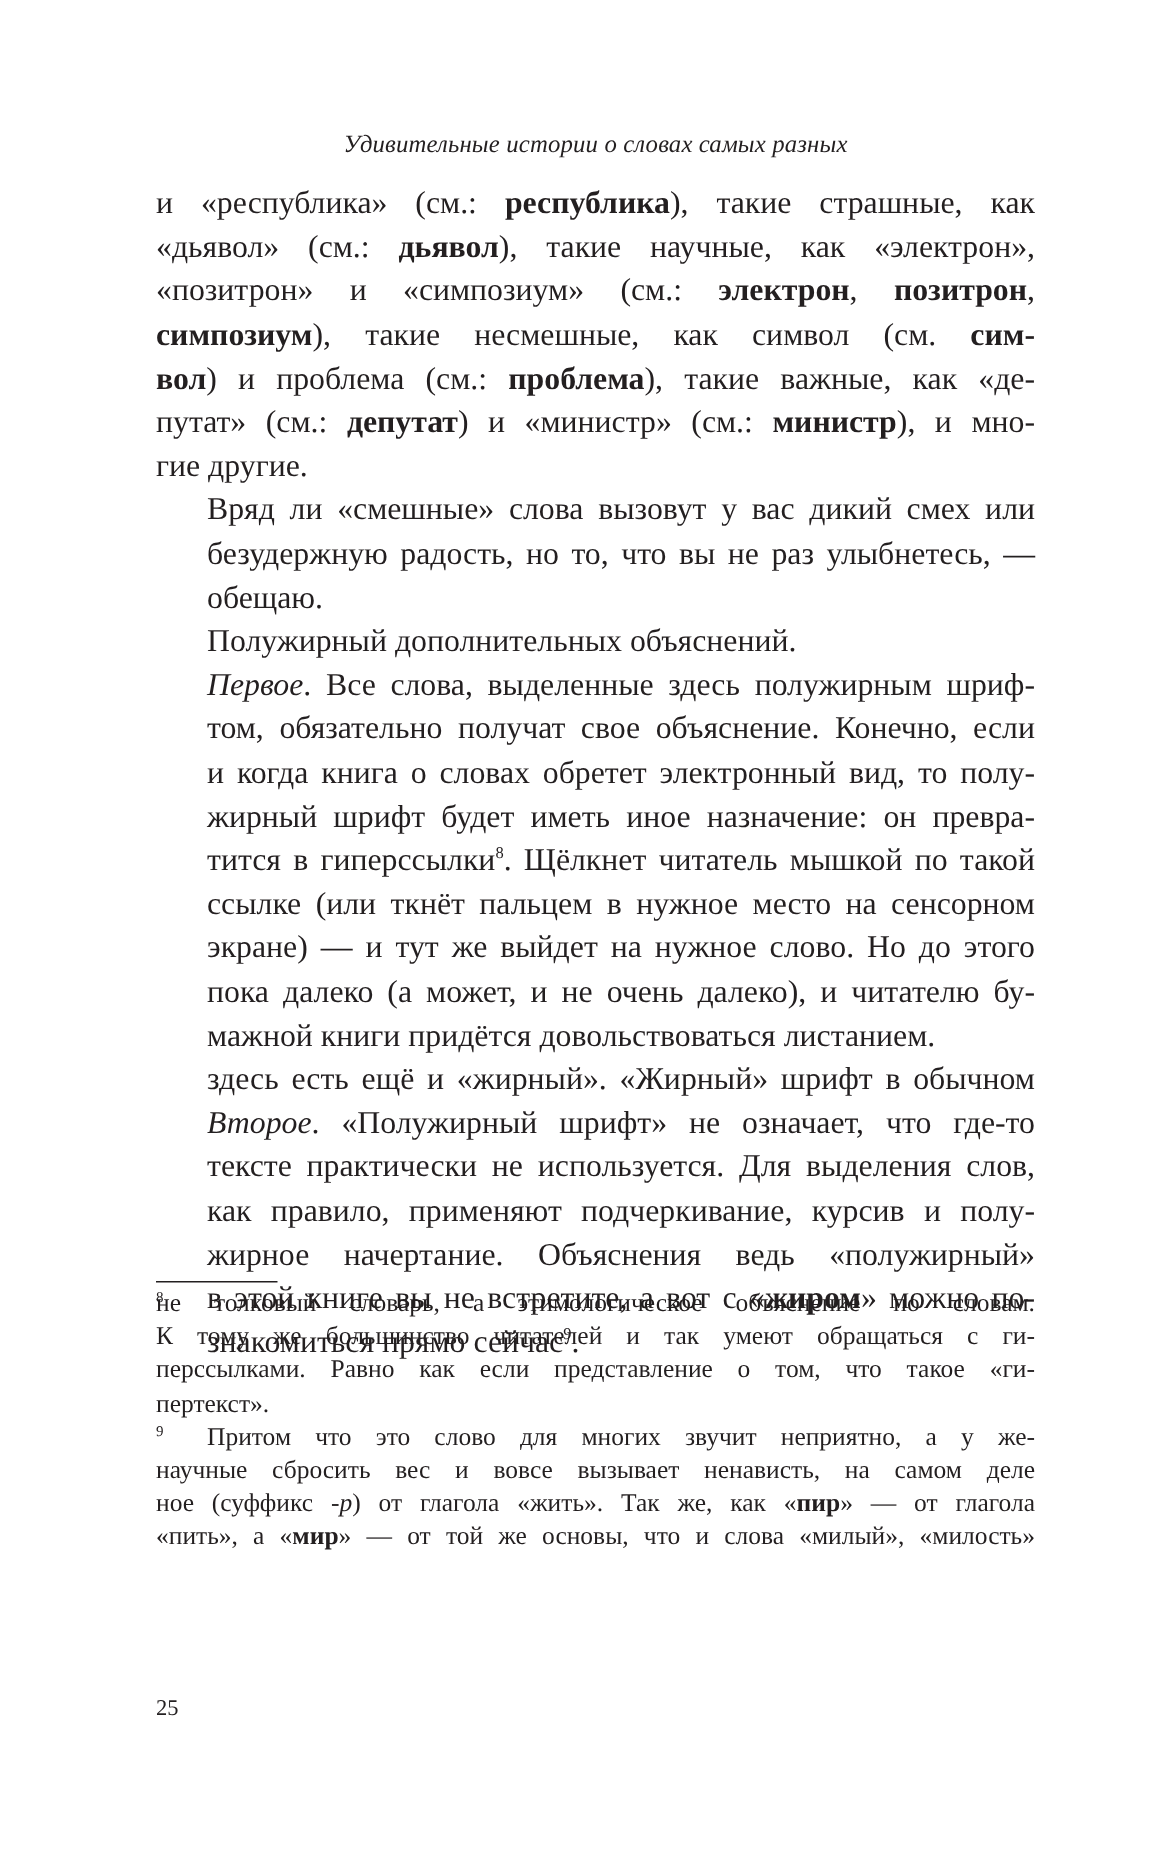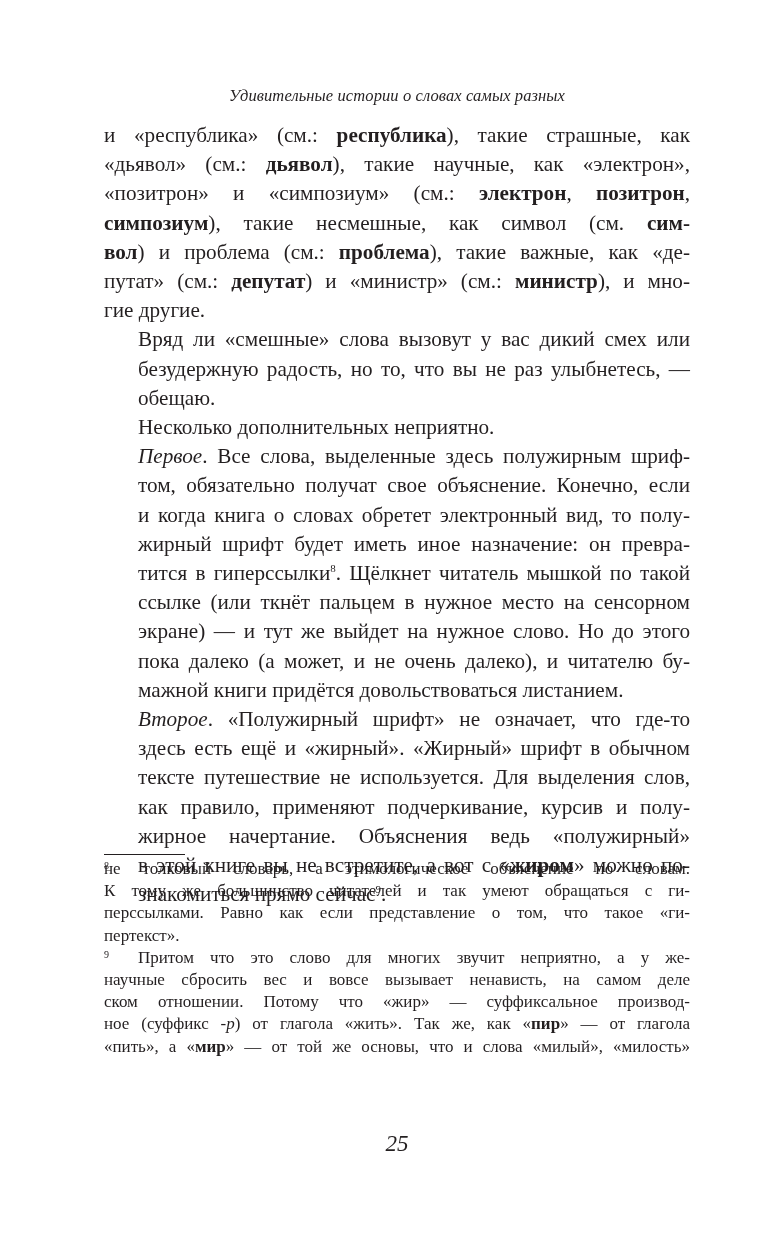--- a/index.html
+++ b/index.html
@@ -11,21 +11,21 @@
   .body-text p.indent { text-indent: 34px; }
   .line { display: block; text-align: justify; text-align-last: justify; white-space: nowrap; }
   .line.last { text-align-last: left; }
   b { font-weight: bold; }
   i { font-style: italic; }
   sup { font-size: 11px; vertical-align: super; line-height: 0; }
   .fn-rule { position: absolute; top: 854px; left: 0; width: 81px; border-top: 1px solid #231f20; }
   .footnotes { position: absolute; top: 858px; left: 0; width: 586px; font-family: "Liberation Serif", serif; font-size: 17px; line-height: 22.2px; }
   .footnotes .fn { margin: 0; position: relative; }
   .fn-num { position: absolute; left: 0; top: 0; font-size: 10px; line-height: 16px; }
-  .page-number { position: absolute; top: 1131px; left: 0; width: 586px; text-align: center; font-family: "Liberation Serif", serif; font-size: 23px; font-style: italic; }
+  .page-number { position: absolute; top: 1131px; left: 0; width: 586px; text-align: left; font-family: "Liberation Serif", serif; font-size: 15px; }
 </style>
 </head>
 <body>
 
 <div class="page">
   <div class="running-head">Удивительные истории о словах самых разных</div>
 
   <div class="body-text">
     <p>
         <span class="line">и «республика» (см.: <b>республика</b>), такие страшные, как</span>
@@ -35,37 +35,37 @@
         <span class="line"><b>вол</b>) и проблема (см.: <b>проблема</b>), такие важные, как «де-</span>
         <span class="line">путат» (см.: <b>депутат</b>) и «министр» (см.: <b>министр</b>), и мно-</span>
         <span class="line last">гие другие.</span>
       </p>
     <p class="indent">
         <span class="line">Вряд ли «смешные» слова вызовут у вас дикий смех или</span>
         <span class="line">безудержную радость, но то, что вы не раз улыбнетесь, —</span>
         <span class="line last">обещаю.</span>
       </p>
     <p class="indent">
-        <span class="line last">Несколько дополнительных неприятно.</span>
+        <span class="line last">Полужирный дополнительных объяснений.</span>
       </p>
     <p class="indent">
         <span class="line"><i>Первое</i>. Все слова, выделенные здесь полужирным шриф-</span>
         <span class="line">том, обязательно получат свое объяснение. Конечно, если</span>
         <span class="line">и когда книга о словах обретет электронный вид, то полу-</span>
         <span class="line">жирный шрифт будет иметь иное назначение: он превра-</span>
         <span class="line">тится в гиперссылки<sup>8</sup>. Щёлкнет читатель мышкой по такой</span>
         <span class="line">ссылке (или ткнёт пальцем в нужное место на сенсорном</span>
         <span class="line">экране) — и тут же выйдет на нужное слово. Но до этого</span>
         <span class="line">пока далеко (а может, и не очень далеко), и читателю бу-</span>
         <span class="line last">мажной книги придётся довольствоваться листанием.</span>
       </p>
     <p class="indent">
+        <span class="line">здесь есть ещё и «жирный». «Жирный» шрифт в обычном</span>
         <span class="line"><i>Второе</i>. «Полужирный шрифт» не означает, что где-то</span>
-        <span class="line">здесь есть ещё и «жирный». «Жирный» шрифт в обычном</span>
-        <span class="line">тексте путешествие не используется. Для выделения слов,</span>
+        <span class="line">тексте практически не используется. Для выделения слов,</span>
         <span class="line">как правило, применяют подчеркивание, курсив и полу-</span>
         <span class="line">жирное начертание. Объяснения ведь «полужирный»</span>
         <span class="line">в этой книге вы не встретите, а вот с «<b>жиром</b>» можно по-</span>
         <span class="line last">знакомиться прямо сейчас<sup>9</sup>.</span>
       </p>
   </div>
 
   <div class="fn-rule"></div>
 
   <div class="footnotes">
@@ -76,21 +76,20 @@
           <span class="line">К тому же большинство читателей и так умеют обращаться с ги-</span>
           <span class="line">перссылками. Равно как если представление о том, что такое «ги-</span>
           <span class="line last">пертекст».</span>
         </div>
     </div>
     <div class="fn">
       <span class="fn-num">9</span>
       <div>
           <span class="line" style="text-indent: 34px;">Притом что это слово для многих звучит неприятно, а у же-</span>
           <span class="line">научные сбросить вес и вовсе вызывает ненависть, на самом деле</span>
-          <span class="line">ском отношении. Потому что «жир» — суффиксальное производ-</span>
           <span class="line">ное (суффикс -<i>р</i>) от глагола «жить». Так же, как «<b>пир</b>» — от глагола</span>
           <span class="line">«пить», а «<b>мир</b>» — от той же основы, что и слова «милый», «милость»</span>
         </div>
     </div>
   </div>
 
   <div class="page-number">25</div>
 </div>
 
 </body></html>

